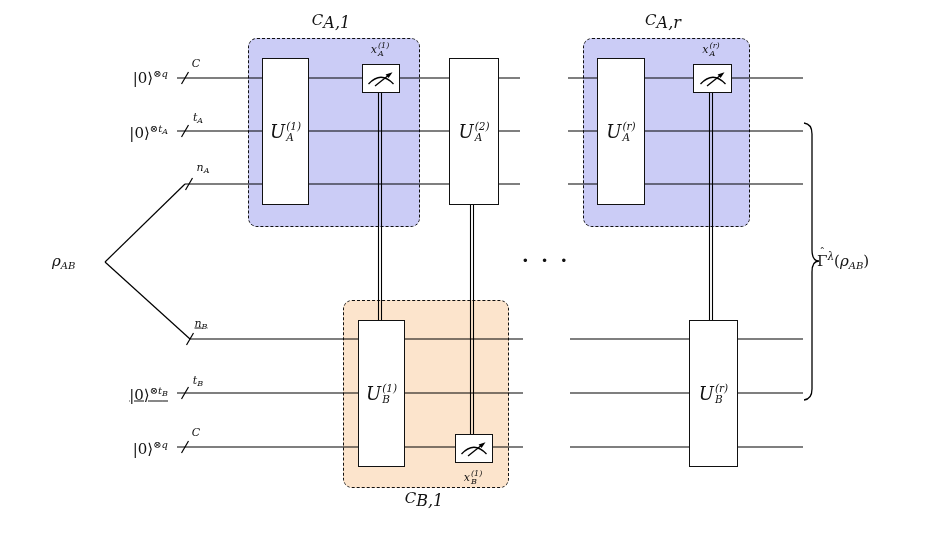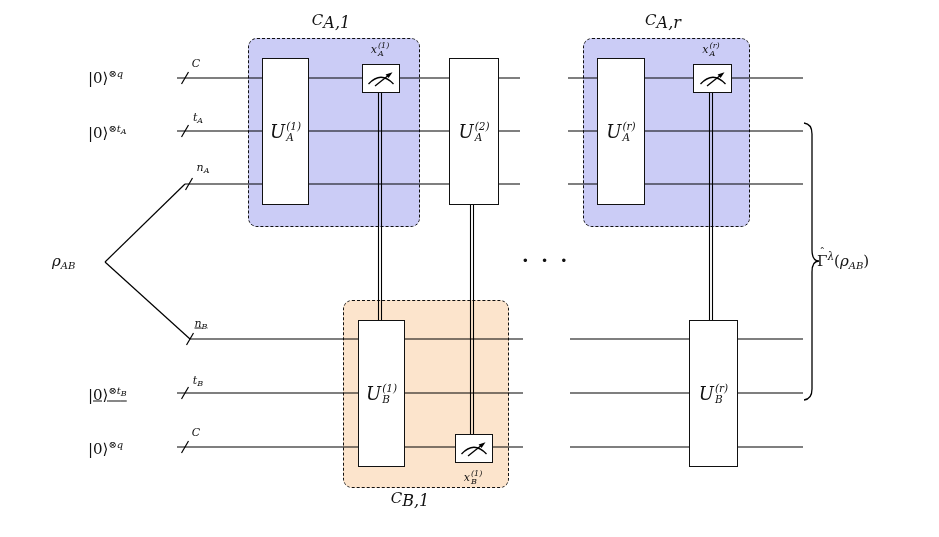--- a/index.html
+++ b/index.html
@@ -23,21 +23,21 @@
   }
   .meter svg{display:block;}
   .meter svg path,.meter svg line{stroke:#000;fill:none;}
   .meter svg polygon{fill:#000;stroke:none;}
   
   .lbl{position:absolute;z-index:4;white-space:nowrap;line-height:1;}
   .center{transform:translate(-50%,-50%);}
   .vcenter{transform:translateY(-50%);}
   .it{font-style:italic;}
   
-  .ket{font-size:15px;width:80px;}
+  .ket{font-size:15px;width:80px;text-align:right;}
   .ksup{font-size:10px;vertical-align:6px;font-style:italic;}
   .kss{font-size:8px;vertical-align:-2px;font-style:italic;}
   
   .rho{font-size:15px;width:45px;font-style:italic;}
   .rsub{font-size:10px;vertical-align:-3px;}
   
   .wl{font-size:11px;font-style:italic;}
   .wl sub{font-size:8px;vertical-align:-2px;}
   
   .bl{font-size:15px;font-style:italic;}
@@ -203,21 +203,21 @@
         </span>
       </span>
   </div>
 
   <div class="lbl center bl" style="left:331px;top:22px;">
     <span>C</span><sub>A,1</sub>
   </div>
   <div class="lbl center bl" style="left:663px;top:22px;">
     <span>C</span><sub>A,r</sub>
   </div>
-  <div class="lbl center bl" style="left:410px;top:500px;">
+  <div class="lbl center bl" style="left:424px;top:500px;">
     <span>C</span><sub>B,1</sub>
   </div>
 
   <div class="lbl vcenter ket" style="left:88px;top:77px;">
     <span>|0⟩</span><span class="ksup"><span>⊗q</span><span class="kss"></span></span>
   </div>
   <div class="lbl vcenter ket" style="left:88px;top:132px;">
     <span>|0⟩</span><span class="ksup"><span>⊗t</span><span class="kss">A</span></span>
   </div>
   <div class="lbl vcenter rho" style="left:52px;top:262px;">

